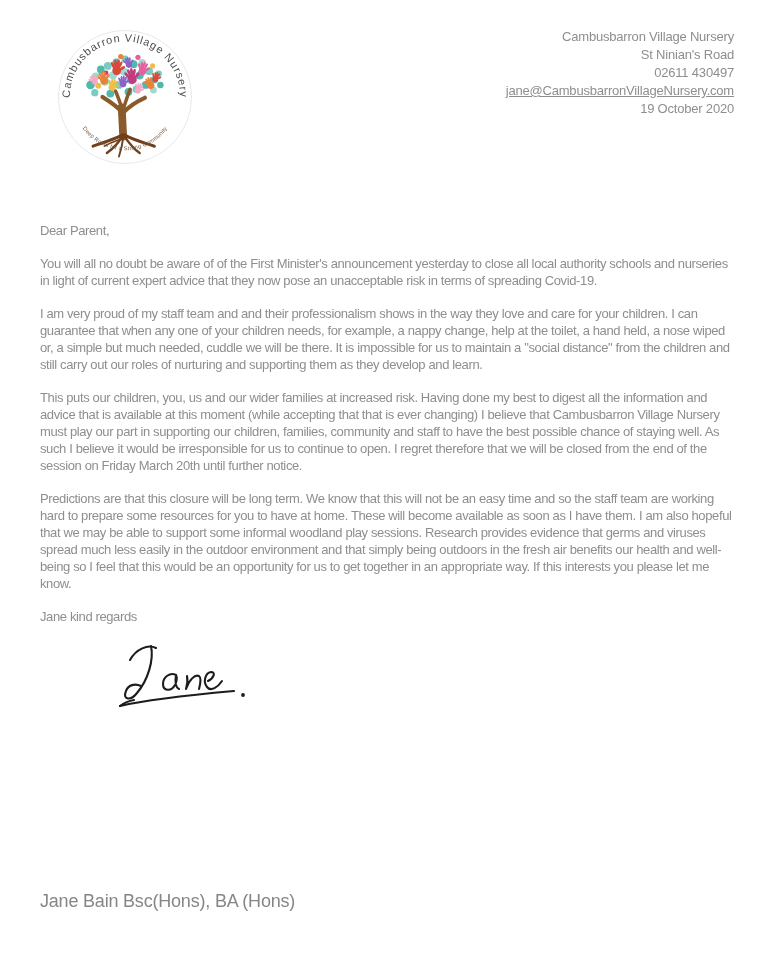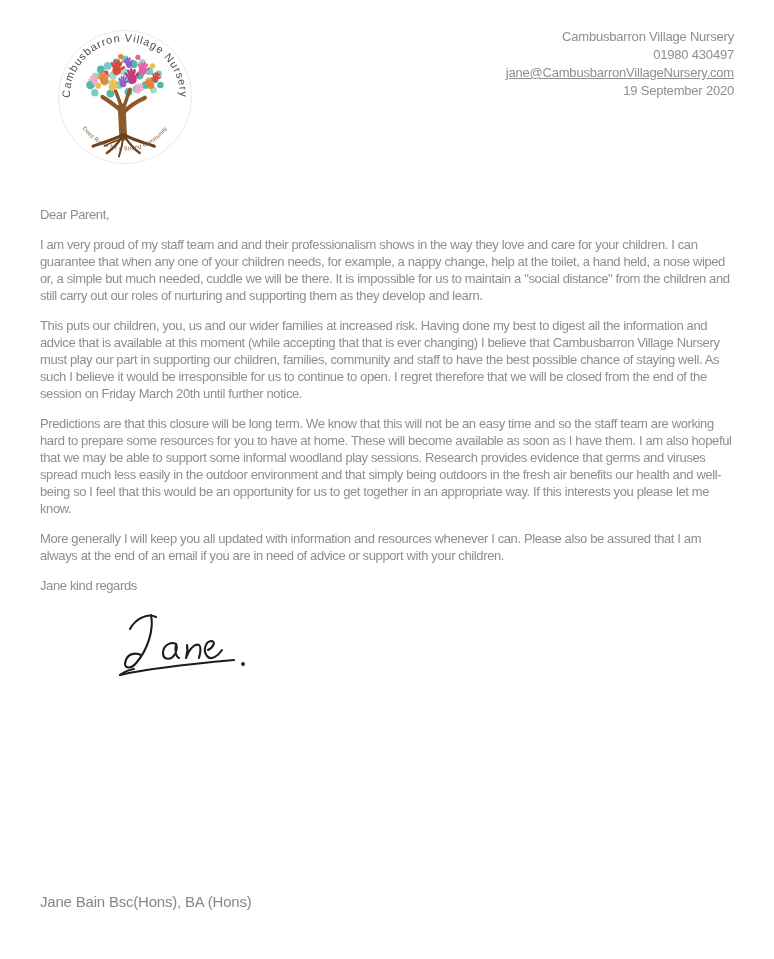--- a/index.html
+++ b/index.html
@@ -39,28 +39,28 @@
   .letter-body {
     position: absolute;
     top: 206px;
     left: 40px;
     width: 696px;
     color: #8e8e8e;
     font-size: 13px;
     line-height: 17px;
     letter-spacing: -0.38px;
   }
-  .letter-body p { margin: 0 0 13px 0; }
+  .letter-body p { margin: 16px 0 13px 0; }
   .signature-wrap { margin: 10px 0 0 48px; width: 180px; height: 80px; }
   .signoff-block {
     position: absolute;
     left: 40px;
     top: 891px;
     color: #868686;
-    font-size: 15px;
+    font-size: 18px;
     line-height: 21px;
     letter-spacing: -0.2px;
   }
   .sig-stroke { fill: none; stroke: #1c1c1c; stroke-width: 2.1; stroke-linecap: round; stroke-linejoin: round; }
   .trunk { fill: none; stroke: #8a5a2b; stroke-linecap: round; }
   .root  { fill: none; stroke: #70401d; stroke-linecap: round; }
   .arc-top-text    { font-family: "Liberation Sans", sans-serif; font-size: 12.6px; letter-spacing: 1.1px; fill: #4d4d4d; }
   .arc-bottom-text { font-family: "Liberation Sans", sans-serif; font-size: 6.6px; letter-spacing: 0.25px; fill: #7d5a3c; }
 </style>
 </head>
@@ -152,32 +152,33 @@
           <textPath href="#arcTop" startOffset="50%" text-anchor="middle">Cambusbarron Village Nursery</textPath>
         </text>
         <text class="arc-bottom-text">
           <textPath href="#arcBottom" startOffset="50%" text-anchor="middle">Deep Roots for a Strong Community</textPath>
         </text>
       </svg>
     </div>
 
     <div class="address-block">
       <div>Cambusbarron Village Nursery</div>
-      <div>01980 430497</div>
+      <div>St Ninian's Road</div>
+      <div>02611 430497</div>
       <a class="email-link">jane@CambusbarronVillageNursery.com</a>
-      <div>19 September 2020</div>
+      <div>19 October 2020</div>
     </div>
   </div>
 
   <div class="letter-body">
     <p>Dear Parent,</p>
+    <p>You will all no doubt be aware of of the First Minister's announcement yesterday to close all local authority schools and nurseries in light of current expert advice that they now pose an unacceptable risk in terms of spreading Covid-19.</p>
     <p>I am very proud of my staff team and and their professionalism shows in the way they love and care for your children. I can guarantee that when any one of your children needs, for example, a nappy change, help at the toilet, a hand held, a nose wiped or, a simple but much needed, cuddle we will be there. It is impossible for us to maintain a "social distance" from the children and still carry out our roles of nurturing and supporting them as they develop and learn.</p>
     <p>This puts our children, you, us and our wider families at increased risk. Having done my best to digest all the information and advice that is available at this moment (while accepting that that is ever changing) I believe that Cambusbarron Village Nursery must play our part in supporting our children, families, community and staff to have the best possible chance of staying well. As such I believe it would be irresponsible for us to continue to open. I regret therefore that we will be closed from the end of the session on Friday March 20th until further notice.</p>
     <p>Predictions are that this closure will be long term. We know that this will not be an easy time and so the staff team are working hard to prepare some resources for you to have at home. These will become available as soon as I have them. I am also hopeful that we may be able to support some informal woodland play sessions. Research provides evidence that germs and viruses spread much less easily in the outdoor environment and that simply being outdoors in the fresh air benefits our health and well-being so I feel that this would be an opportunity for us to get together in an appropriate way. If this interests you please let me know.</p>
-    <p>More generally I will keep you all updated with information and resources whenever I can. Please also be assured that I am always at the end of an email if you are in need of advice or support with your children.</p>
     <p>Jane kind regards</p>
 
     <div class="signature-wrap">
       <svg viewBox="0 0 180 80" width="180" height="80">
 
         <path class="sig-stroke" d="M 42,22 C 48,11 60,6 68,10"></path>
         <path class="sig-stroke" d="M 63,8 C 66,22 60,42 49,55 C 43,63 34,62 38,53 C 40,47 47,45 53,48"></path>
 
         <path class="sig-stroke" d="M 88,37 C 82,34 75,39 75,46 C 75,53 83,54 87,47 C 89,43 89,39 88,37 C 87,43 87,49 91,51"></path>
 

